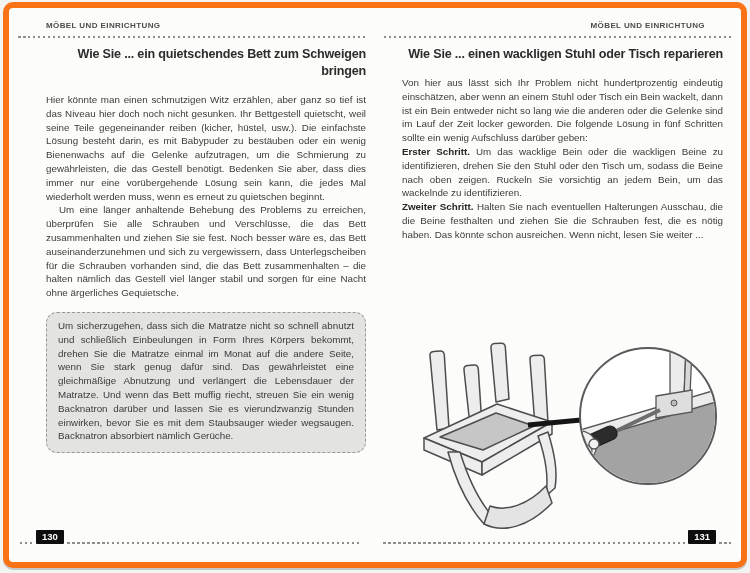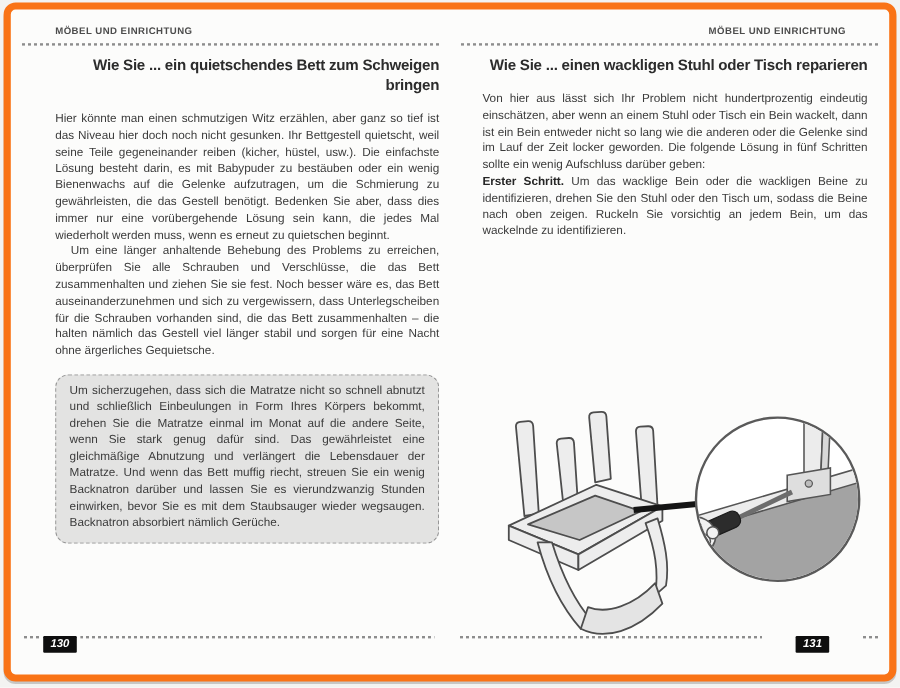--- a/index.html
+++ b/index.html
@@ -54,31 +54,31 @@
     padding:6px 11px 9px 11px;
     font-size:9.8px;line-height:13.8px;color:#3b3b3b;
     text-align:justify;hyphens:auto;-webkit-hyphens:auto;
   }
   .info-box-title{
     text-align:center;font-weight:bold;color:#222;
     font-size:10.3px;margin-bottom:2px;letter-spacing:.2px;
   }
   .pagenum-row{
     position:absolute;bottom:18px;left:0;right:0;
-    display:flex;align-items:flex-start;font-style:italic;
+    display:flex;align-items:flex-end;
   }
   .pagenum{
     background:#0e0e0e;color:#fff;font-weight:bold;font-size:9.5px;
     padding:2.5px 6px;border-radius:1px;line-height:1;
     flex:0 0 auto;margin:0 3px;
   }
   .dash-short{width:13px;flex:0 0 auto;}
   .dash-long{flex:1 1 auto;}
   .page-left .pagenum-row{padding-left:11px;padding-right:16px;}
-  .page-right .pagenum-row{padding-left:11px;padding-right:9px;gap:25px;}
+  .page-right .pagenum-row{padding-left:11px;padding-right:9px;}
   .illustration{
     position:absolute;left:8px;top:332px;width:352px;height:206px;
   }
 </style>
 </head>
 <body>
 
 <div class="book">
 
   <div class="page page-left">
@@ -106,20 +106,21 @@
 
   <div class="page page-right">
     <div class="running-header">MÖBEL UND EINRICHTUNG</div>
     <div class="dots header-rule"></div>
 
     <div class="content">
       <h1 class="page-title">Wie Sie ... einen wackligen Stuhl oder Tisch reparieren</h1>
       <div class="body-text">
         <p>Von hier aus lässt sich Ihr Problem nicht hundertprozentig eindeutig einschätzen, aber wenn an einem Stuhl oder Tisch ein Bein wackelt, dann ist ein Bein entweder nicht so lang wie die anderen oder die Gelenke sind im Lauf der Zeit locker geworden. Die folgende Lösung in fünf Schritten sollte ein wenig Aufschluss darüber geben:</p>
         <p class="step"><b>Erster Schritt.</b><span> Um das wacklige Bein oder die wackligen Beine zu identifizieren, drehen Sie den Stuhl oder den Tisch um, sodass die Beine nach oben zeigen. Ruckeln Sie vorsichtig an jedem Bein, um das wackelnde zu identifizieren.</span></p>
+        <p class="step"><b>Zweiter Schritt.</b><span> Halten Sie nach eventuellen Halterungen Ausschau, die die Beine festhalten und ziehen Sie die Schrauben fest, die es nötig haben. Das könnte schon ausreichen. Wenn nicht, lesen Sie weiter ...</span></p>
       </div>
     </div>
 
     <svg class="illustration" viewBox="0 0 352 206" xmlns="http://www.w3.org/2000/svg">
       <g stroke="#4d4d4d" stroke-width="1.5" fill="#ededed" stroke-linejoin="round">
 
         <path d="M57,90 L50,16 Q49.5,12 53.5,11.5 L60,11 Q64,10.8 64.3,15 L69,88 Z"></path>
         <path d="M116,62 L111,8 Q110.6,4 114.6,3.6 L121,3.2 Q125,3 125.3,7 L129,59 Z"></path>
         <path d="M92,104 L84,30 Q83.5,26 87.5,25.5 L94,25 Q98,24.8 98.3,29 L103,101 Z"></path>
         <path d="M155,86 L150,20 Q149.6,16 153.6,15.6 L160,15.2 Q164,15 164.3,19 L168,83 Z"></path>

